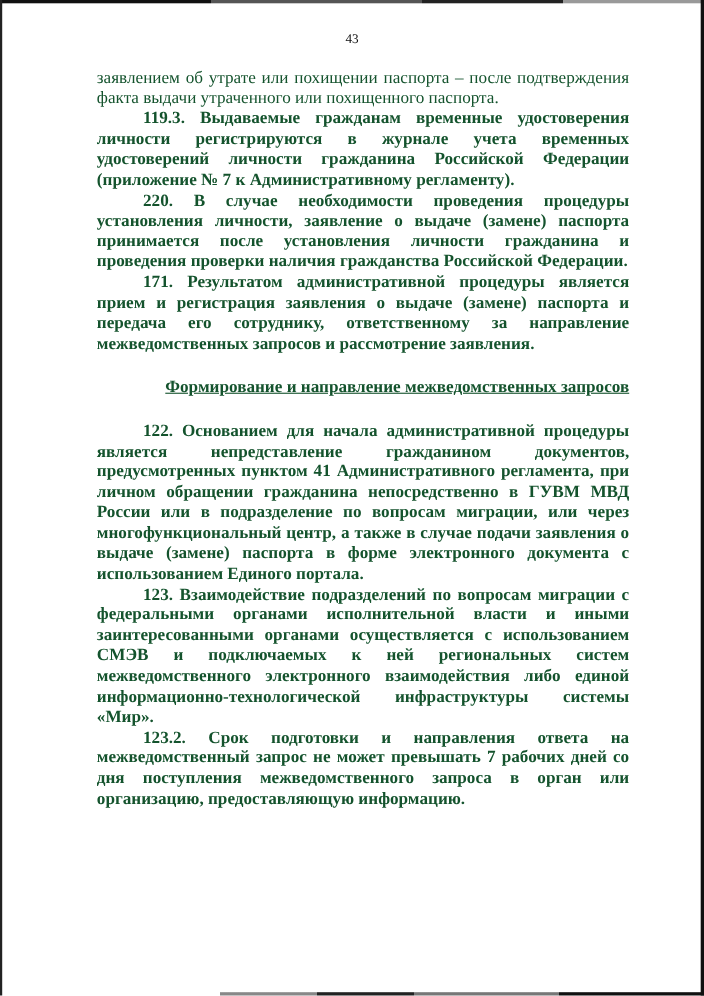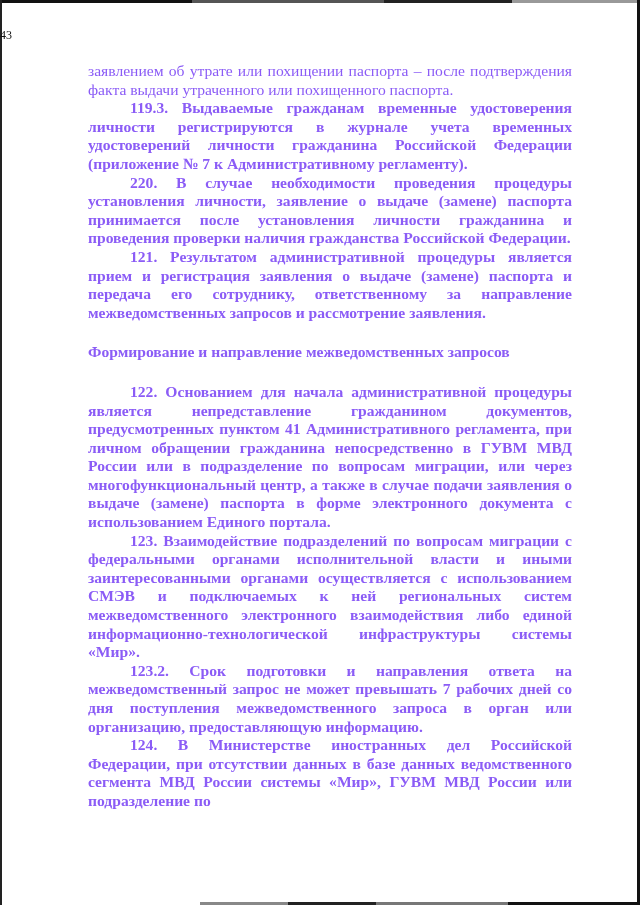--- a/index.html
+++ b/index.html
@@ -1,43 +1,42 @@
 <!DOCTYPE html>
 <html><head>
 <meta charset="utf-8">
 <style>
   html, body { margin: 0; padding: 0; background: #ffffff; }
   body { width: 640px; height: 905px; position: relative; overflow: hidden; }
   .frame-top { position: absolute; left: 0; top: 0; width: 640px; height: 3px; background: linear-gradient(90deg, #111 0 30%, #555 30% 60%, #222 60% 80%, #999 80% 100%); }
   .frame-left { position: absolute; left: 0; top: 0; width: 2px; height: 905px; background: #222; }
   .frame-right { position: absolute; right: 0; top: 0; width: 3px; height: 905px; background: #111; }
   .frame-bottom { position: absolute; left: 200px; bottom: 0; width: 440px; height: 3px; background: linear-gradient(90deg, #888 0 20%, #222 20% 40%, #777 40% 70%, #111 70% 100%); }
-  .page-number { position: absolute; left: 0; width: 640px; top: 28px; text-align: left; font-family: "Liberation Serif", serif; font-size: 12px; color: #111; }
-  .content { position: absolute; left: 88px; top: 62px; width: 484px; font-family: "Liberation Serif", serif; font-size: 15.6px; line-height: 18.6px; color: #8b5cf6; }
+  .page-number { position: absolute; left: 0; width: 640px; top: 28px; text-align: center; font-family: "Liberation Serif", serif; font-size: 12px; color: #111; }
+  .content { position: absolute; left: 88px; top: 62px; width: 484px; font-family: "Liberation Serif", serif; font-size: 15.6px; line-height: 18.6px; color: #14532d; }
   .content p { margin: 0; text-align: justify; text-align-last: left; }
   .content p.indent { text-indent: 42px; font-weight: bold; }
-  .content h2 { margin: 21px 0 21px 0; font-size: 15.6px; font-weight: bold; text-align: left; line-height: 18.6px; }
+  .content h2 { margin: 21px 0 21px 0; font-size: 15.6px; font-weight: bold; text-align: right; line-height: 18.6px; text-decoration: underline; }
 </style>
 </head>
 <body>
 
 <div class="frame-top"></div>
 <div class="frame-left"></div>
 <div class="frame-right"></div>
 <div class="frame-bottom"></div>
 
 <div class="page-number">43</div>
 
 <div class="content">
   <div id="before">
       <p class="">заявлением об утрате или похищении паспорта – после подтверждения факта выдачи утраченного или похищенного паспорта.</p>
       <p class="indent">119.3. Выдаваемые гражданам временные удостоверения личности регистрируются в журнале учета временных удостоверений личности гражданина Российской Федерации (приложение № 7 к Административному регламенту).</p>
       <p class="indent">220. В случае необходимости проведения процедуры установления личности, заявление о выдаче (замене) паспорта принимается после установления личности гражданина и проведения проверки наличия гражданства Российской Федерации.</p>
-      <p class="indent">121. Результатом административной процедуры является прием и регистрация заявления о выдаче (замене) паспорта и передача его сотруднику, ответственному за направление межведомственных запросов и рассмотрение заявления.</p>
+      <p class="indent">171. Результатом административной процедуры является прием и регистрация заявления о выдаче (замене) паспорта и передача его сотруднику, ответственному за направление межведомственных запросов и рассмотрение заявления.</p>
     </div>
   <h2>Формирование и направление межведомственных запросов</h2>
   <div id="after">
       <p class="indent">122. Основанием для начала административной процедуры является непредставление гражданином документов, предусмотренных пунктом 41 Административного регламента, при личном обращении гражданина непосредственно в ГУВМ МВД России или в подразделение по вопросам миграции, или через многофункциональный центр, а также в случае подачи заявления о выдаче (замене) паспорта в форме электронного документа с использованием Единого портала.</p>
       <p class="indent">123. Взаимодействие подразделений по вопросам миграции с федеральными органами исполнительной власти и иными заинтересованными органами осуществляется с использованием СМЭВ и подключаемых к ней региональных систем межведомственного электронного взаимодействия либо единой информационно-технологической инфраструктуры системы «Мир».</p>
       <p class="indent">123.2.  Срок подготовки и направления ответа на межведомственный запрос не может превышать 7 рабочих дней со дня поступления межведомственного запроса в орган или организацию, предоставляющую информацию.</p>
-      <p class="indent">124. В Министерстве иностранных дел Российской Федерации, при отсутствии данных в базе данных ведомственного сегмента МВД России системы «Мир», ГУВМ МВД России или подразделение по</p>
     </div>
 </div>
 
 </body></html>

